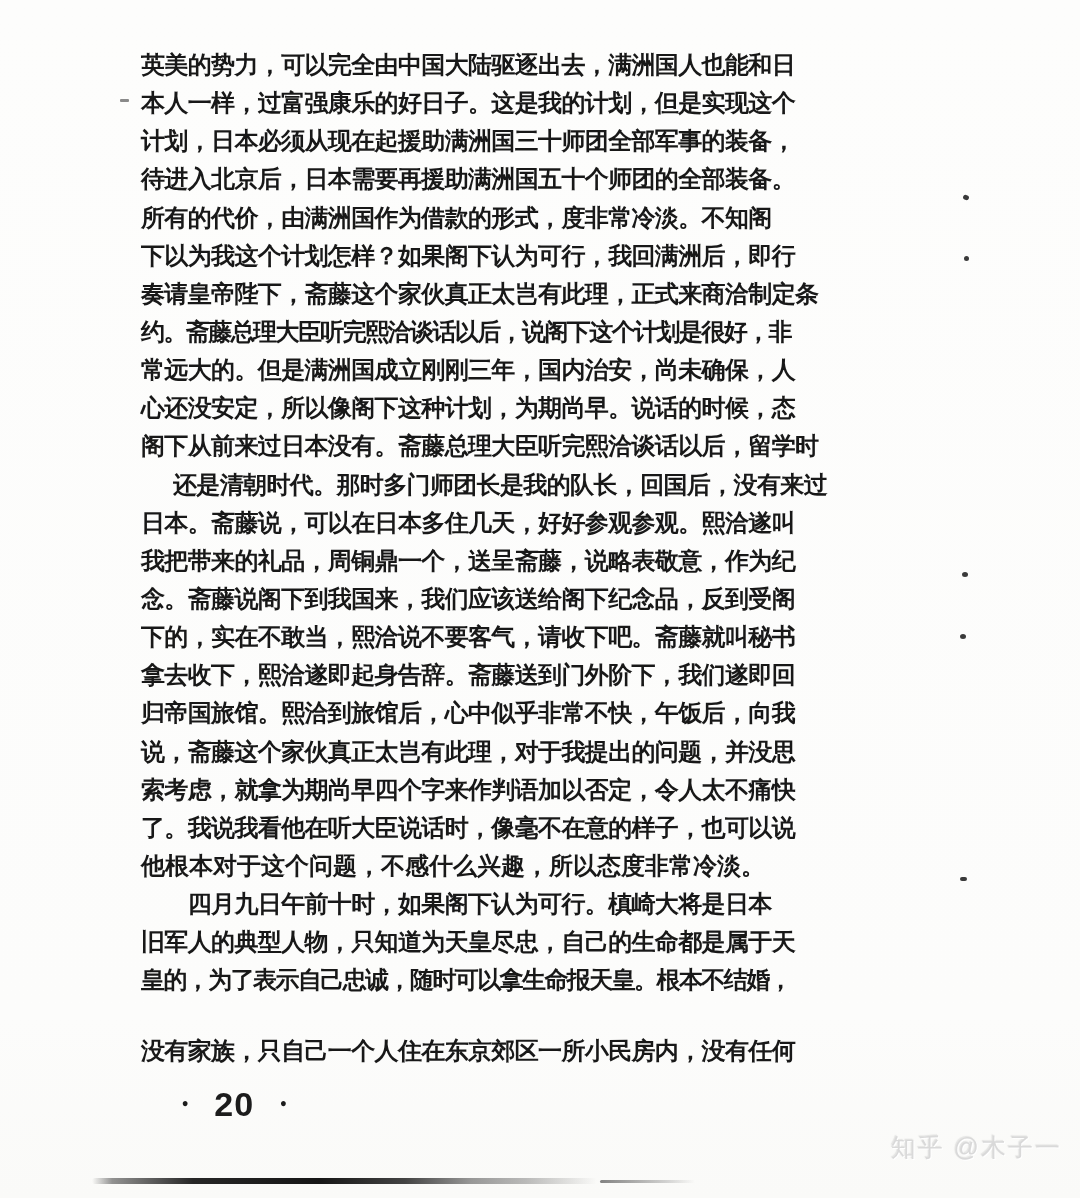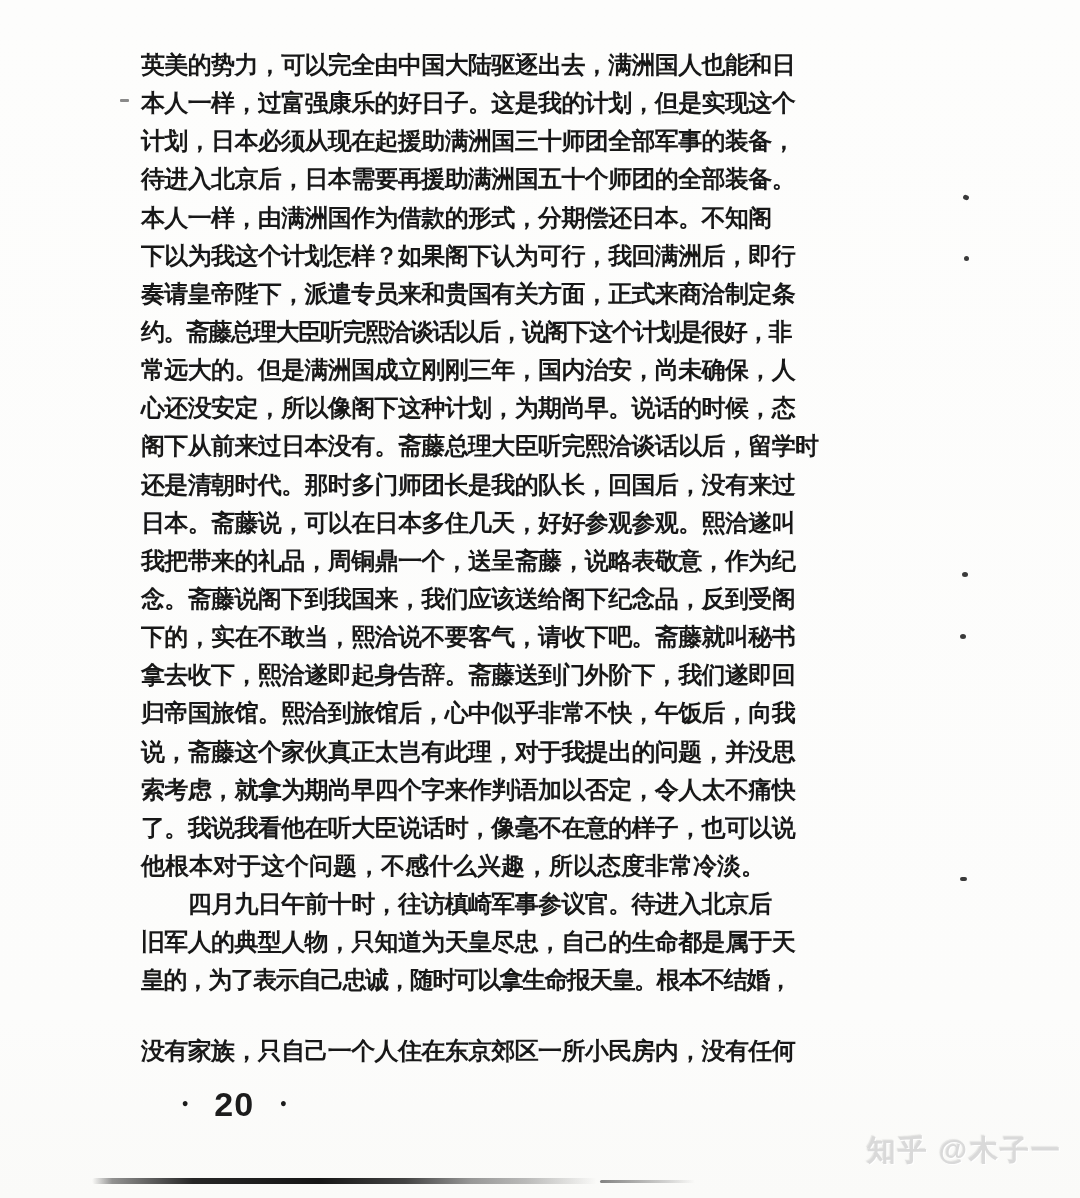--- a/index.html
+++ b/index.html
@@ -57,22 +57,22 @@
     font-size: 34px;
     line-height: 30px;
     font-weight: 700;
     font-family: "Liberation Sans", "DejaVu Sans", sans-serif;
     letter-spacing: 1px;
   }
   .watermark {
     position: absolute;
     right: 18px;
     top: 1131px;
-    font-size: 29px;
-    font-weight: 700;
+    font-size: 25px;
+    font-weight: 400;
     color: #d9d9d9;
     font-family: "Liberation Sans", "DejaVu Sans", sans-serif;
     text-shadow: 1px 1px 0 #ffffff, -1px -1px 1px rgba(160,160,160,0.25);
     letter-spacing: 2px;
   }
   .scan-smudge-line {
     position: absolute;
     left: 92px;
     top: 1178px;
     width: 505px;
@@ -112,39 +112,39 @@
 </head>
 <body>
 
 <div class="page-scan">
 
   <div class="text-block">
     <div class="text-line"><span style="letter-spacing: -0.642857px;">英美的势力，可以完全由中国大陆驱逐出去，满洲国人也能和日</span></div>
     <div class="text-line"><span style="letter-spacing: -0.642857px;">本人一样，过富强康乐的好日子。这是我的计划，但是实现这个</span></div>
     <div class="text-line"><span style="letter-spacing: -0.642857px;">计划，日本必须从现在起援助满洲国三十师团全部军事的装备，</span></div>
     <div class="text-line"><span style="letter-spacing: -0.642857px;">待进入北京后，日本需要再援助满洲国五十个师团的全部装备。</span></div>
-    <div class="text-line"><span style="letter-spacing: -0.642857px;">本人一样，由满洲国作为借款的形式，分期偿还日本。不知阁</span></div>
+    <div class="text-line"><span style="letter-spacing: -0.642857px;">所有的代价，由满洲国作为借款的形式，度非常冷淡。不知阁</span></div>
     <div class="text-line"><span style="letter-spacing: -0.642857px;">下以为我这个计划怎样？如果阁下认为可行，我回满洲后，即行</span></div>
-    <div class="text-line"><span style="letter-spacing: -0.642857px;">奏请皇帝陛下，派遣专员来和贵国有关方面，正式来商洽制定条</span></div>
+    <div class="text-line"><span style="letter-spacing: -0.642857px;">奏请皇帝陛下，斋藤这个家伙真正太岂有此理，正式来商洽制定条</span></div>
     <div class="text-line"><span style="letter-spacing: -1.58621px;">约。斋藤总理大臣听完熙洽谈话以后，说阁下这个计划是很好，非</span></div>
     <div class="text-line"><span style="letter-spacing: -0.642857px; text-align: center;">常远大的。但是满洲国成立刚刚三年，国内治安，尚未确保，人</span></div>
     <div class="text-line"><span style="letter-spacing: -0.642857px;">心还没安定，所以像阁下这种计划，为期尚早。说话的时候，态</span></div>
     <div class="text-line"><span style="letter-spacing: -0.642857px;">阁下从前来过日本没有。斋藤总理大臣听完熙洽谈话以后，留学时</span></div>
-    <div class="text-line"><span style="letter-spacing: -0.642857px;">还是清朝时代。那时多门师团长是我的队长，回国后，没有来过</span></div>
+    <div class="text-line"><span style="letter-spacing: -0.642857px; margin-left: 32px;">还是清朝时代。那时多门师团长是我的队长，回国后，没有来过</span></div>
     <div class="text-line"><span style="letter-spacing: -0.642857px;">日本。斋藤说，可以在日本多住几天，好好参观参观。熙洽遂叫</span></div>
     <div class="text-line"><span style="letter-spacing: -0.642857px;">我把带来的礼品，周铜鼎一个，送呈斋藤，说略表敬意，作为纪</span></div>
     <div class="text-line"><span style="letter-spacing: -0.642857px;">念。斋藤说阁下到我国来，我们应该送给阁下纪念品，反到受阁</span></div>
     <div class="text-line"><span style="letter-spacing: -0.642857px;">下的，实在不敢当，熙洽说不要客气，请收下吧。斋藤就叫秘书</span></div>
     <div class="text-line"><span style="letter-spacing: -0.642857px;">拿去收下，熙洽遂即起身告辞。斋藤送到门外阶下，我们遂即回</span></div>
     <div class="text-line"><span style="letter-spacing: -0.642857px;">归帝国旅馆。熙洽到旅馆后，心中似乎非常不快，午饭后，向我</span></div>
     <div class="text-line"><span style="letter-spacing: -0.642857px;">说，斋藤这个家伙真正太岂有此理，对于我提出的问题，并没思</span></div>
     <div class="text-line"><span style="letter-spacing: -0.642857px;">索考虑，就拿为期尚早四个字来作判语加以否定，令人太不痛快</span></div>
     <div class="text-line"><span style="letter-spacing: -0.642857px;">了。我说我看他在听大臣说话时，像毫不在意的样子，也可以说</span></div>
     <div class="text-line"><span>他根本对于这个问题，不感什么兴趣，所以态度非常冷淡。</span></div>
-    <div class="text-line"><span style="letter-spacing: -0.642857px;">　　四月九日午前十时，往访槙崎军事参议官。待进入北京后</span></div>
+    <div class="text-line"><span style="letter-spacing: -0.642857px;">　　四月九日午前十时，如果阁下认为可行。槙崎大将是日本</span></div>
     <div class="text-line"><span style="letter-spacing: -0.642857px;">旧军人的典型人物，只知道为天皇尽忠，自己的生命都是属于天</span></div>
     <div class="text-line"><span style="letter-spacing: -1.58621px;">皇的，为了表示自己忠诚，随时可以拿生命报天皇。根本不结婚，</span></div>
     <div class="text-line"><span style="letter-spacing: -0.642857px; margin-top: 32px;">没有家族，只自己一个人住在东京郊区一所小民房内，没有任何</span></div>
   </div>
 
   <div class="page-number">
     <span class="pn-bullet">•</span>
     <span class="pn-num">20</span>
     <span class="pn-bullet">•</span>
   </div>

